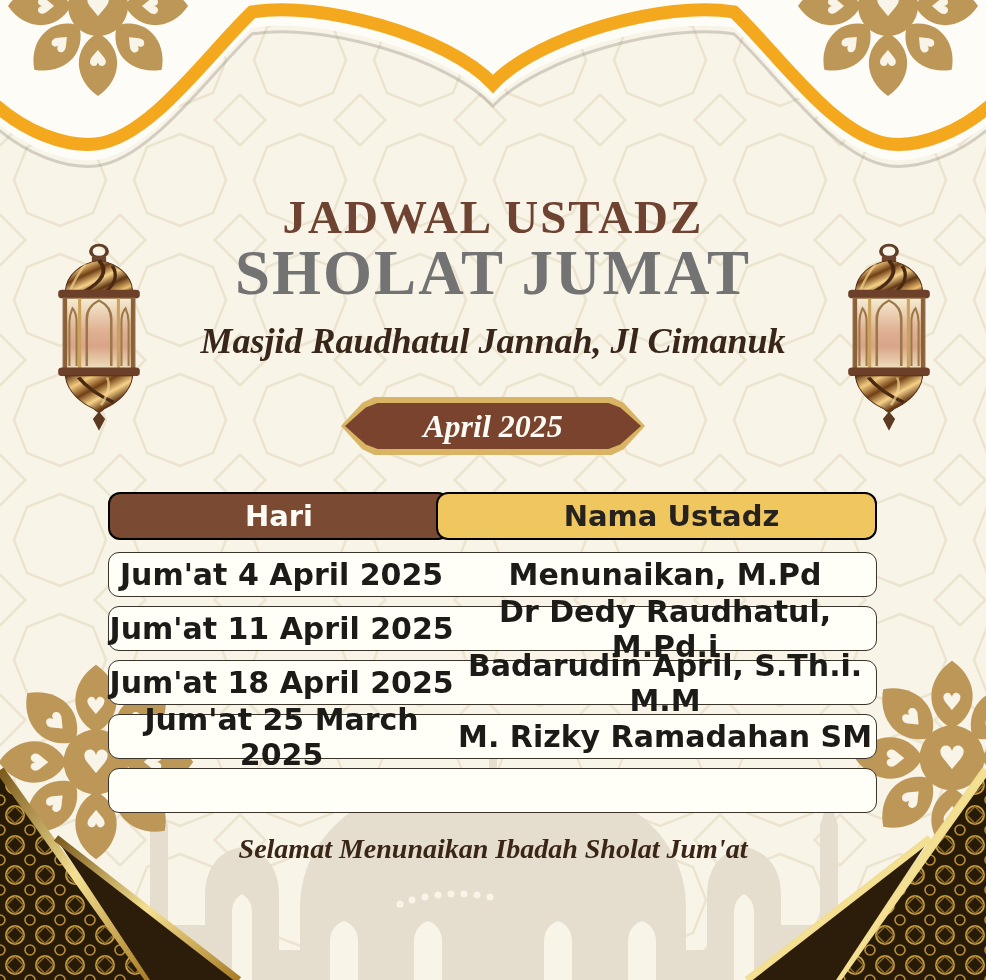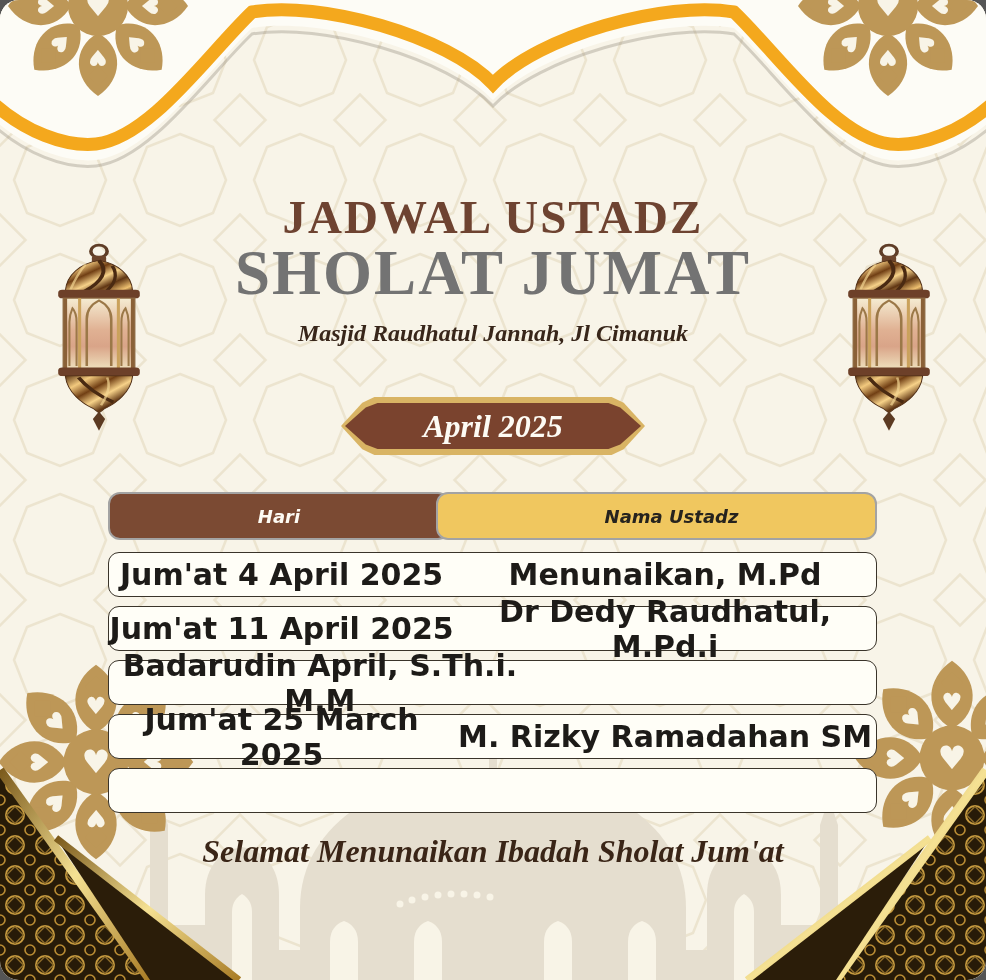--- a/index.html
+++ b/index.html
@@ -1,40 +1,39 @@
 <!DOCTYPE html>
 <html><head>
 <meta charset="utf-8">
 <style>
   html,body{margin:0;padding:0;background:#555;}
   .poster{
     position:relative;width:986px;height:980px;overflow:hidden;
     background:#f8f4e8;
     font-family:"Liberation Sans", sans-serif;
-    border-radius:19px;
   }
   .layer{position:absolute;left:0;top:0;width:100%;height:100%;pointer-events:none;}
   svg{display:block;}
 
   .content{position:absolute;left:0;top:0;width:100%;height:100%;}
 
   .title-line1{
     position:absolute;top:190px;left:0;width:100%;text-align:center;
     font-family:"Liberation Serif", serif;font-weight:700;
     font-size:47px;letter-spacing:2px;color:#6e4331;
   }
   .title-line2{
     position:absolute;top:237px;left:0;width:100%;text-align:center;
     font-family:"Liberation Serif", serif;font-weight:700;
     font-size:63px;letter-spacing:2px;color:#737373;
   }
   .subtitle{
     position:absolute;top:320px;left:0;width:100%;text-align:center;
     font-family:"Liberation Serif", serif;font-style:italic;font-weight:700;
-    font-size:24px;color:#38261a;
+    font-size:36px;color:#38261a;
   }
   .badge-outer{
     position:absolute;top:397px;left:341px;width:304px;height:58px;
     background:#d9b464;
     clip-path:polygon(0% 50%,7% 10%,11% 0%,89% 0%,93% 10%,100% 50%,93% 90%,89% 100%,11% 100%,7% 90%);
     display:flex;align-items:center;justify-content:center;
   }
   .badge-inner{
     width:296px;height:46px;background:#7a432e;
     clip-path:polygon(0% 50%,7% 10%,11% 0%,89% 0%,93% 10%,100% 50%,93% 90%,89% 100%,11% 100%,7% 90%);
@@ -42,40 +41,39 @@
   }
   .badge-inner span{
     font-family:"Liberation Serif", serif;font-style:italic;font-weight:700;
     font-size:32px;color:#fdfbf4;
   }
 
   .table{position:absolute;left:108px;top:492px;width:769px;}
   .thead{display:flex;height:48px;margin-bottom:12px;}
   .th{
     display:flex;align-items:center;justify-content:center;
-    font-size:18px;font-weight:700;border:2px solid #a3a3a3;border-radius:12px;
+    font-size:29px;font-weight:700;border:2px solid #000000;border-radius:12px;
     font-family:"DejaVu Sans", sans-serif;
-    font-style:italic;
   }
   .th-hari{flex:0 0 338px;background:#7b4a33;color:#fdfbf4;z-index:1;}
   .th-ustadz{flex:1 1 auto;margin-left:-14px;background:#f0c75f;color:#26231e;z-index:2;padding-left:30px;}
   .trow{
     display:flex;height:43px;margin-bottom:9px;
     background:#fffef7;border:1.7px solid #3a342a;border-radius:11px;
     align-items:center;
   }
   .td{font-size:30px;font-weight:700;color:#1d1b18;text-align:center;
       font-family:"DejaVu Sans", sans-serif;}
   .td-hari{flex:0 0 45%;}
   .td-ustadz{flex:0 0 55%;}
 
   .footer-msg{
     position:absolute;top:833px;left:0;width:100%;text-align:center;
     font-family:"Liberation Serif", serif;font-style:italic;font-weight:700;
-    font-size:32px;color:#3a2517;
+    font-size:28px;color:#3a2517;
   }
 </style>
 </head>
 <body>
 
 <div class="poster">
 
   <svg style="position:absolute;width:0;height:0" aria-hidden="true">
     <defs>
       <linearGradient id="swirl" x1="0" y1="0" x2="1" y2="1">
@@ -253,20 +251,21 @@
 
       <div class="trow">
         <div class="td td-hari">Jum'at 4 April 2025</div>
         <div class="td td-ustadz">Menunaikan, M.Pd</div>
       </div>
       <div class="trow">
         <div class="td td-hari">Jum'at 11 April 2025</div>
         <div class="td td-ustadz">Dr Dedy Raudhatul, M.Pd.i</div>
       </div>
       <div class="trow">
+        <div class="td td-hari">Jum'at 18 April 2025</div>
         <div class="td td-ustadz">Badarudin April, S.Th.i. M.M</div>
       </div>
       <div class="trow">
         <div class="td td-hari">Jum'at 25 March 2025</div>
         <div class="td td-ustadz">M. Rizky Ramadahan SM</div>
       </div>
       <div class="trow">
         <div class="td td-hari"></div>
         <div class="td td-ustadz"></div>
       </div>

